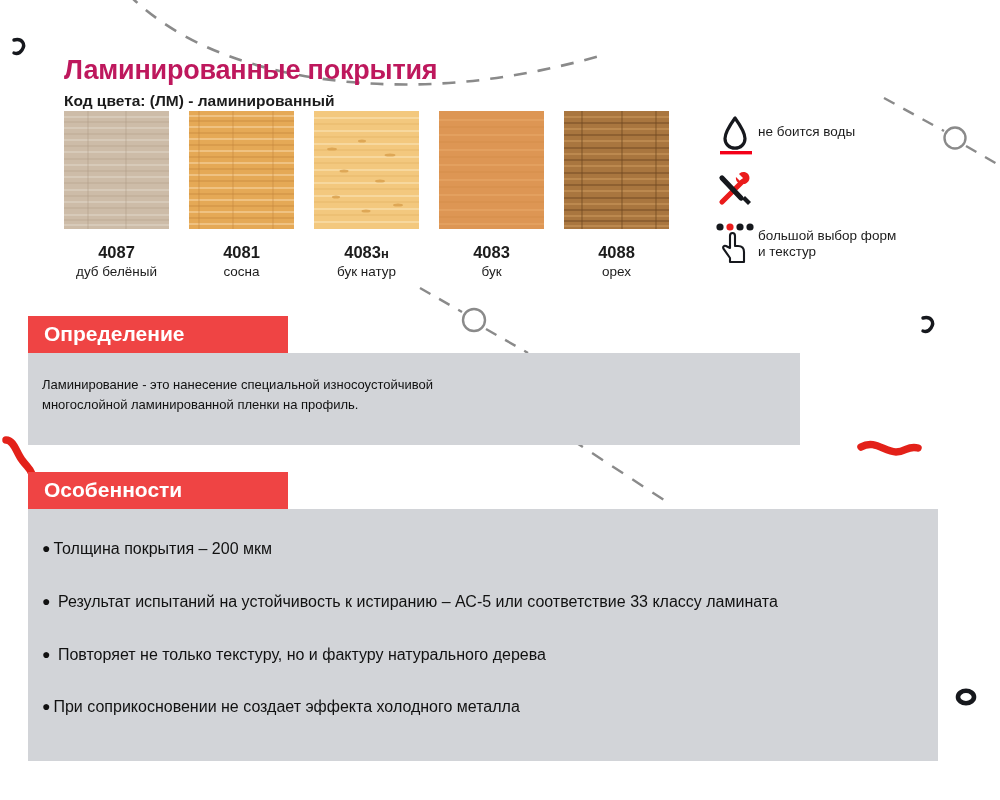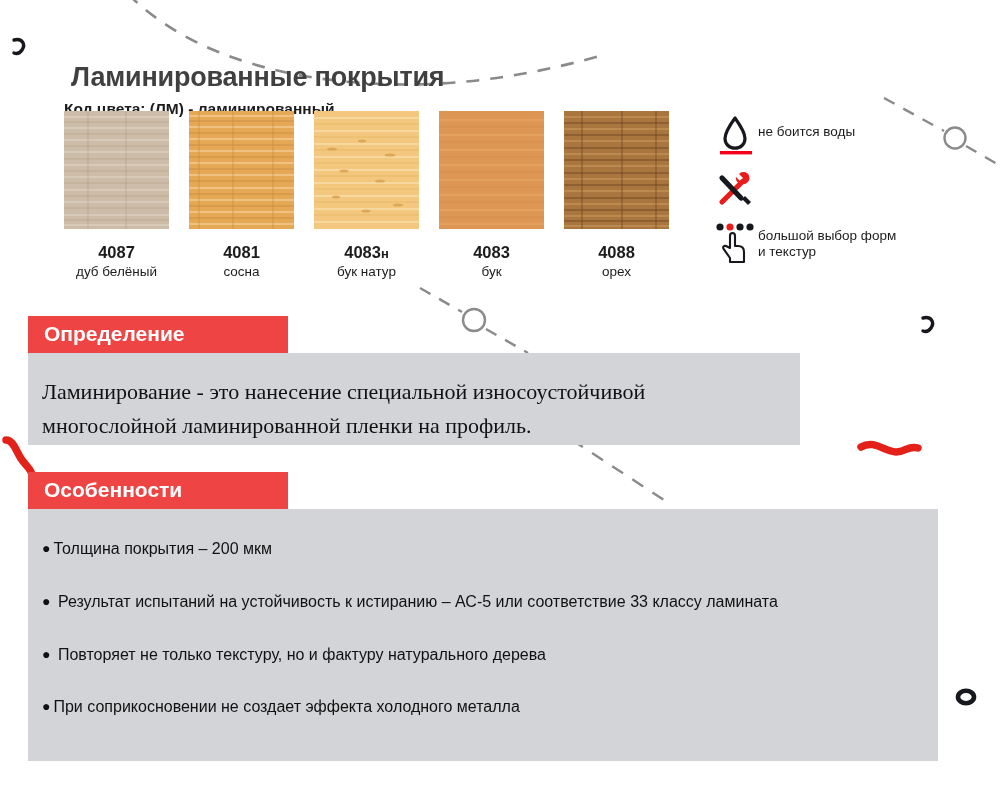--- a/index.html
+++ b/index.html
@@ -29,24 +29,24 @@
 
   
   .header-block {
     position: absolute;
     left: 64px;
     top: 56px;
   }
   .main-title {
     font-size: 27px;
     font-weight: bold;
-    color: #404040;
+    color: #be185d;
     letter-spacing: -0.2px;
     line-height: 1.1;
-    margin: 7px;
+    margin: 0;
     white-space: nowrap;
   }
   .sub-title {
     font-size: 15.5px;
     font-weight: bold;
     color: #1c1c1c;
     margin: 6px 0 16px 0;
     white-space: nowrap;
   }
 
@@ -137,25 +137,24 @@
 
   #definition-section { left: 28px; top: 316px; }
   #definition-section .section-label { min-width: 228px; }
   #definition-body {
     width: 772px;
     height: 92px;
     padding: 22px 0 0 14px;
     box-sizing: border-box;
   }
   .def-text {
-    font-size: 22px;
+    font-size: 13px;
     line-height: 1.55;
     color: #111111;
     max-width: 700px;
-    font-family: Liberation Serif, serif;
   }
 
   #features-section { left: 28px; top: 472px; }
   #features-section .section-label { min-width: 228px; }
   #features-body {
     width: 910px;
     height: 252px;
     padding: 28px 26px 0 14px;
     box-sizing: border-box;
   }

